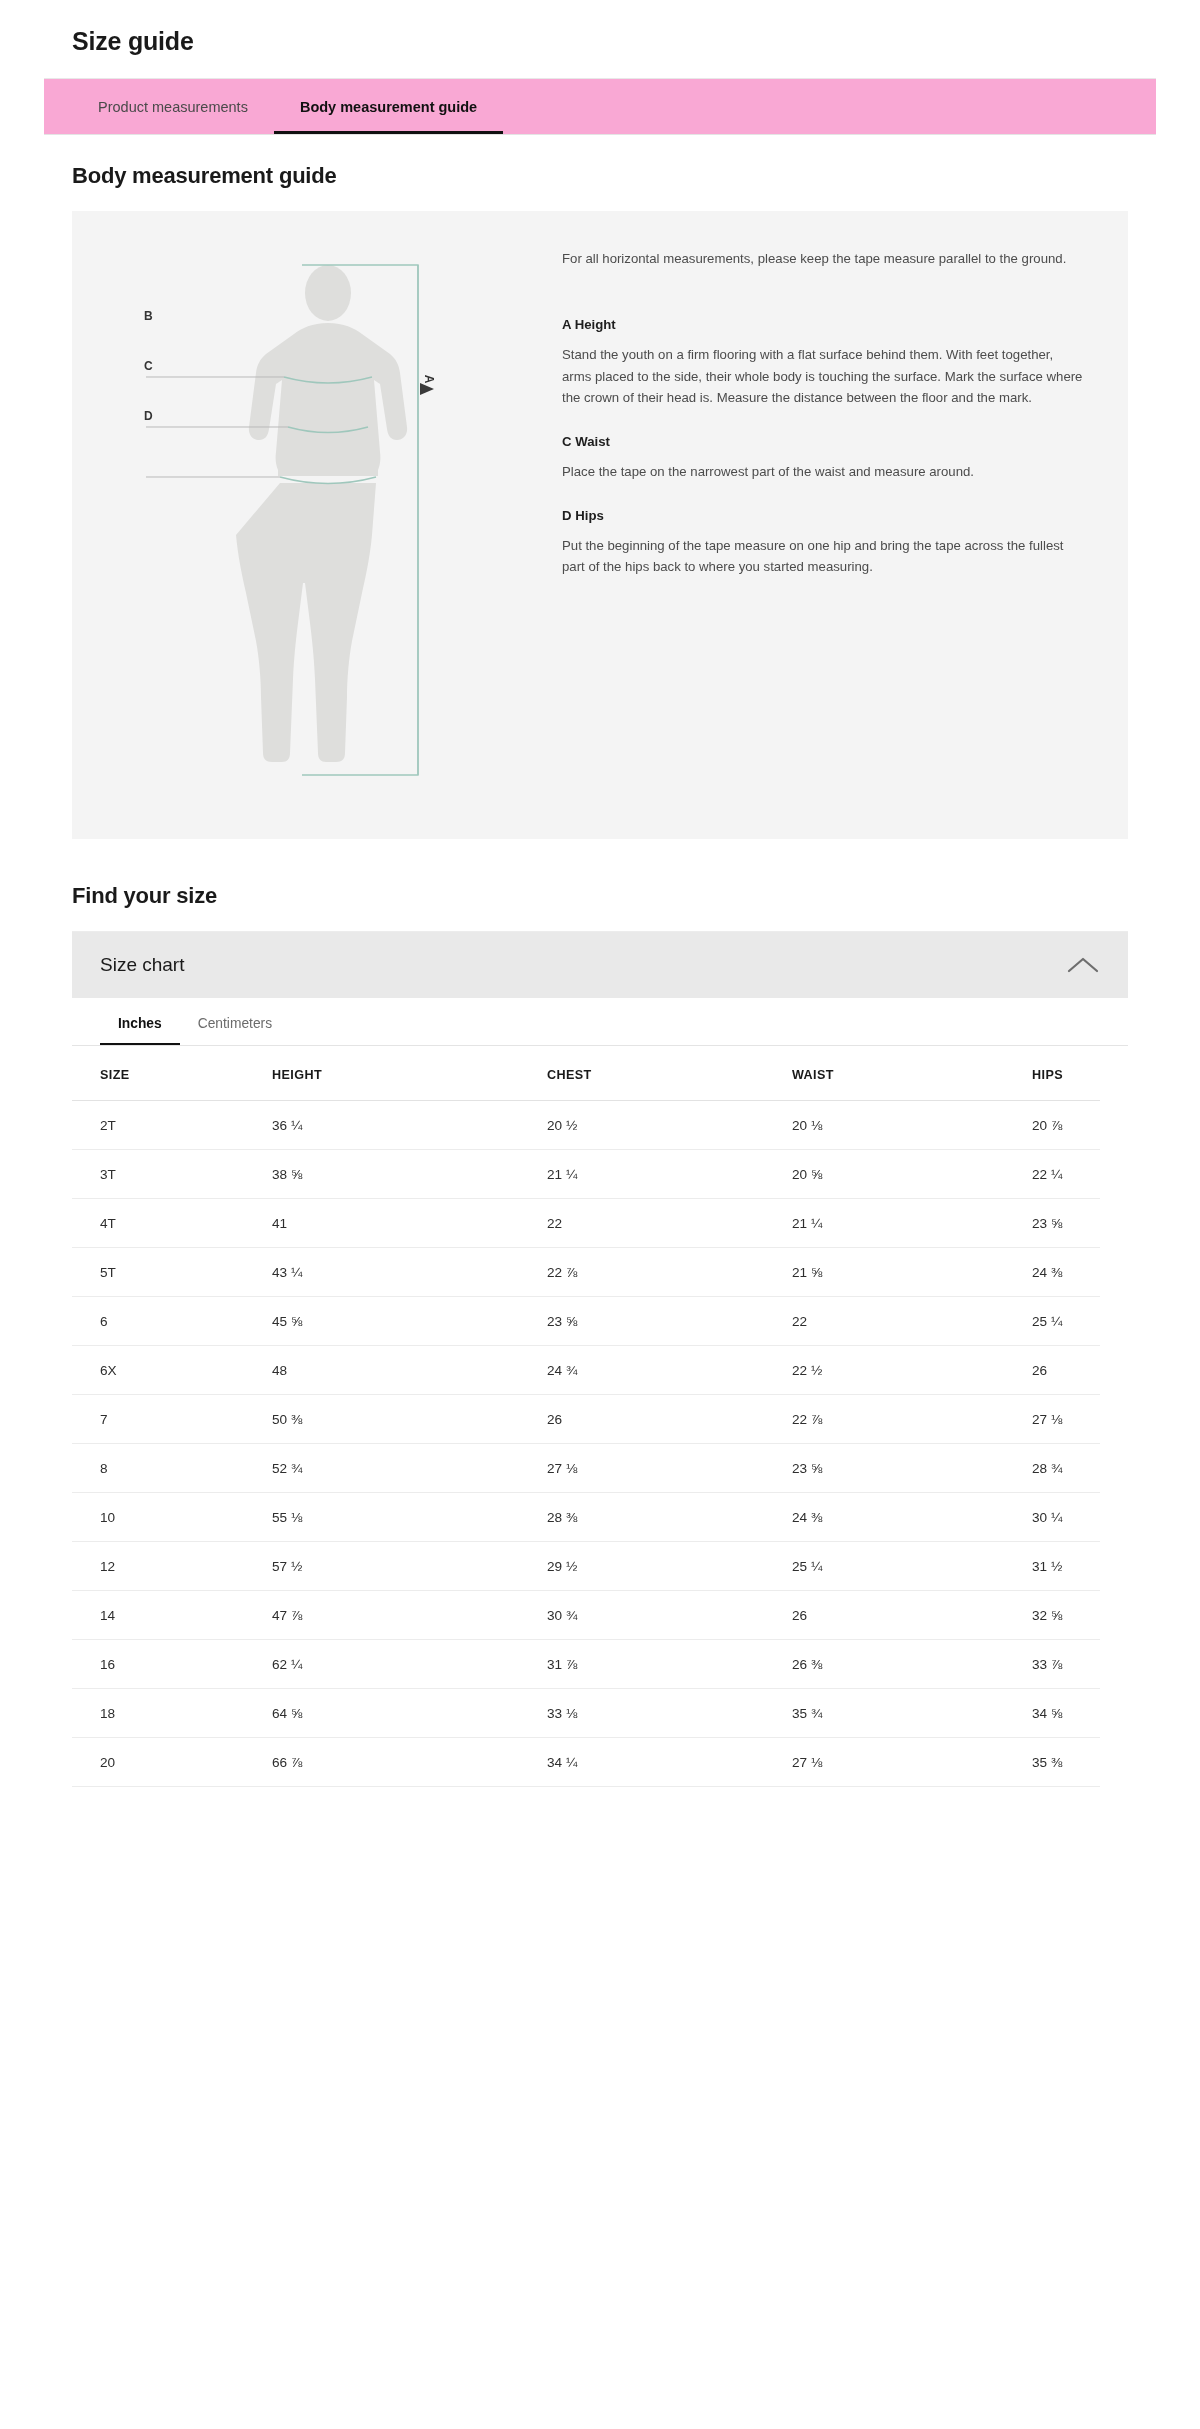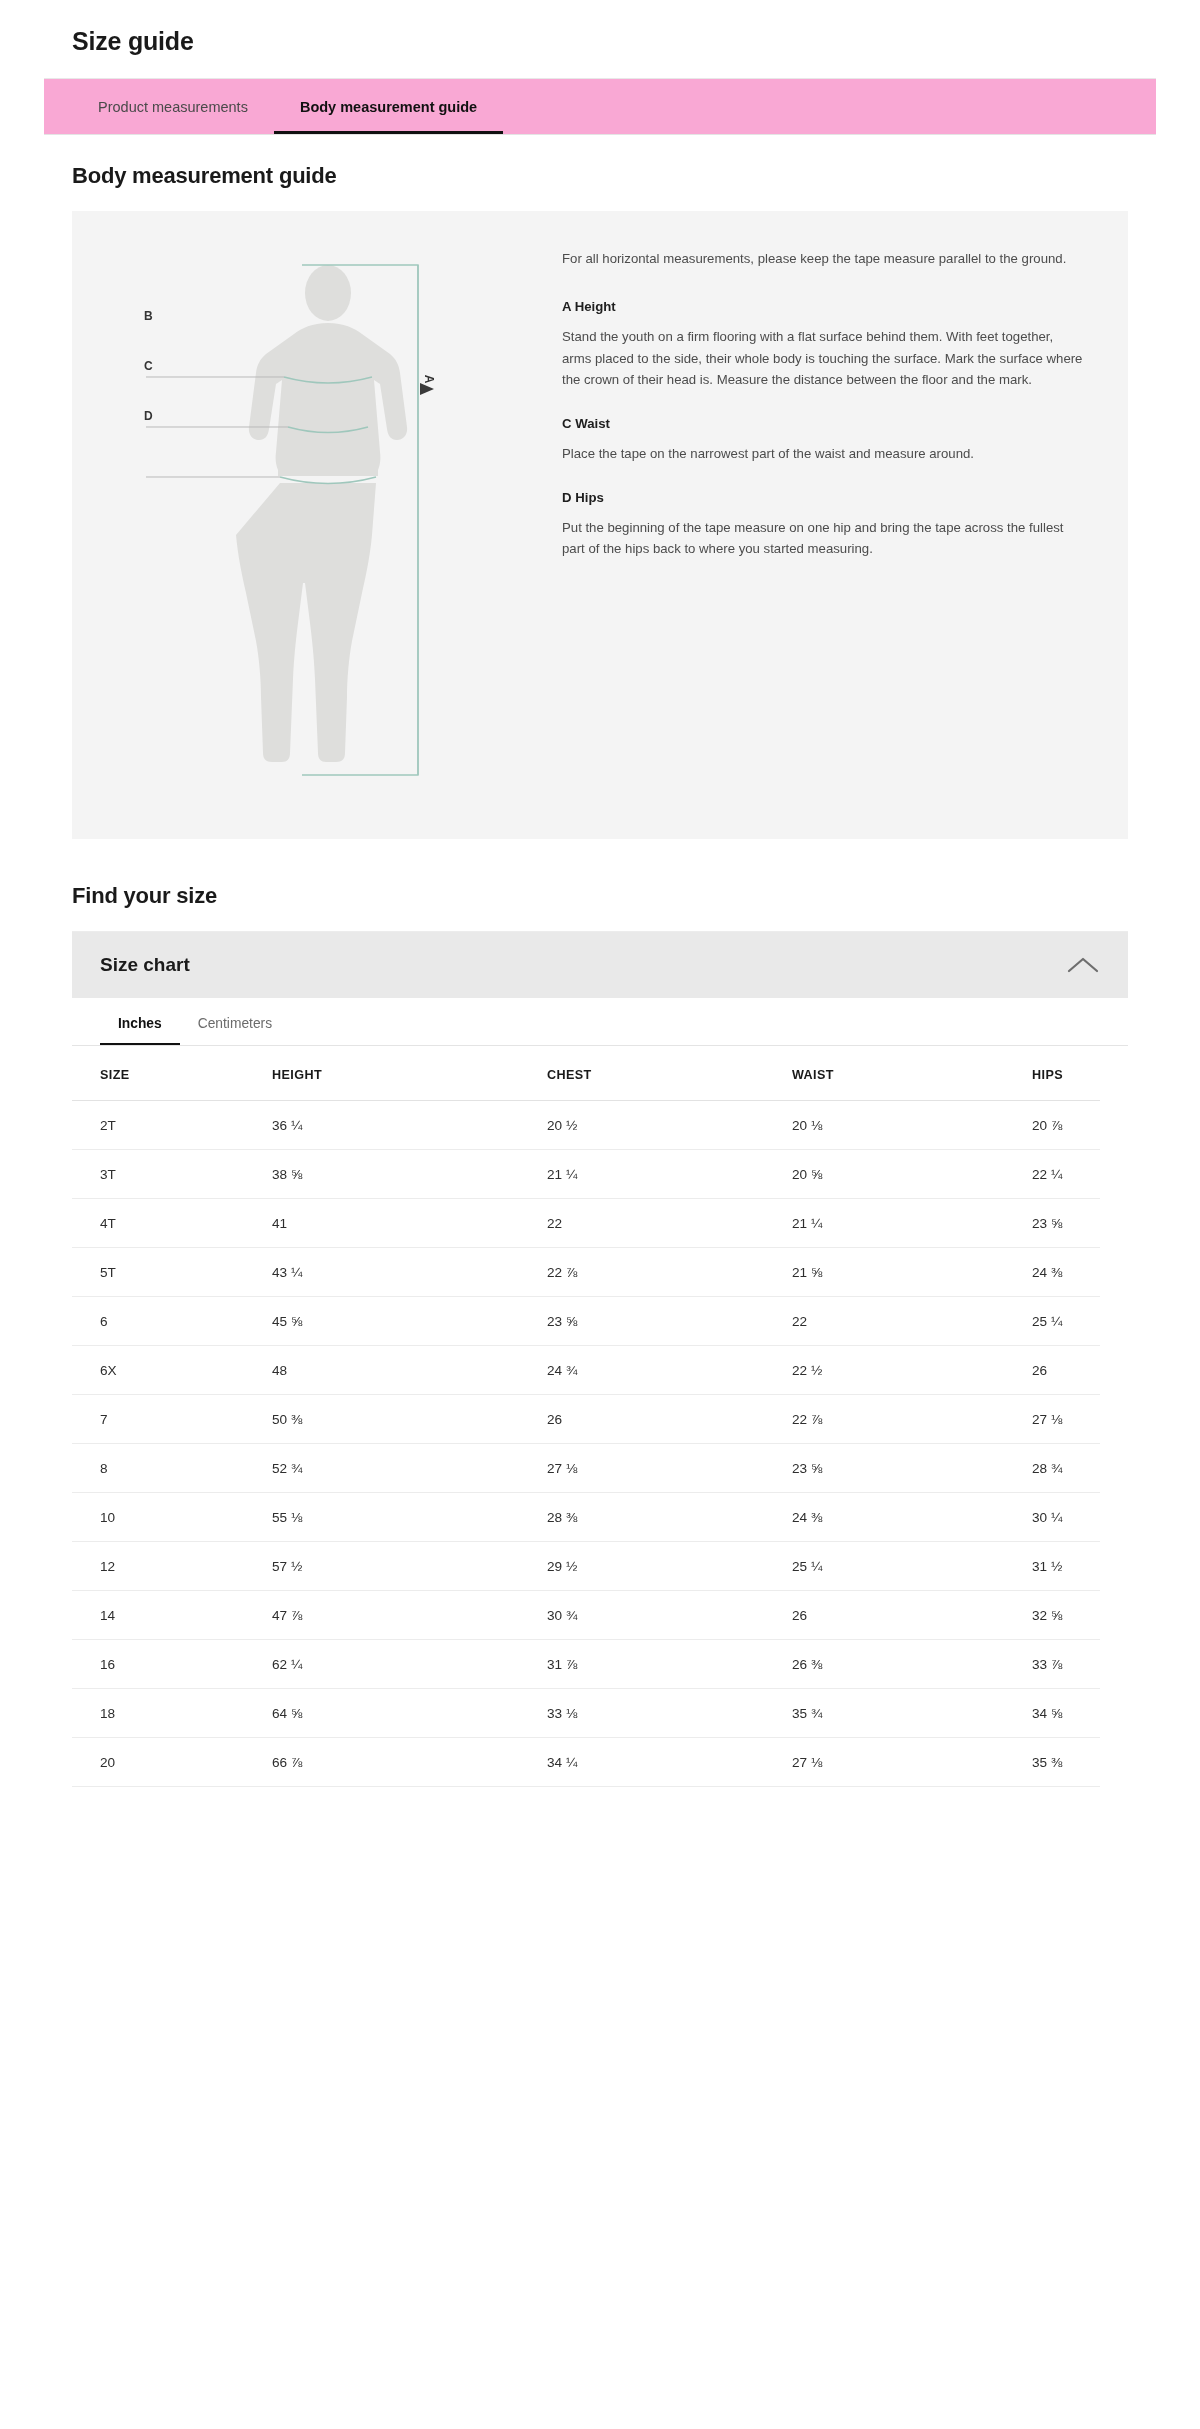--- a/index.html
+++ b/index.html
@@ -96,21 +96,21 @@
   }
   .text-col {
     flex: 1 1 auto;
     padding-top: 4px;
     padding-right: 12px;
   }
   .text-col .note {
     font-size: 13.2px;
     line-height: 1.55;
     color: #4c4c4c;
-    margin: 0 0 30px 0;
+    margin: 0 0 48px 0;
     max-width: 640px;
   }
   .meas-block { margin-bottom: 26px; }
   .meas-block h3 {
     margin: 0 0 12px 0;
     font-size: 13.2px;
     font-weight: 700;
     color: #1e1e1e;
   }
   .meas-block p {
@@ -156,21 +156,21 @@
     background: #e9e9e9;
     display: flex;
     align-items: center;
     justify-content: space-between;
     padding: 22px 28px;
     cursor: pointer;
   }
   .chart-head h3 {
     margin: 0;
     font-size: 19px;
-    font-weight: 700;
+    font-weight: 400;
     color: #1a1a1a;
   }
   .chevron {
     width: 34px;
     height: 20px;
     display: block;
   }
 
   .unit-tabs {
     display: flex;

